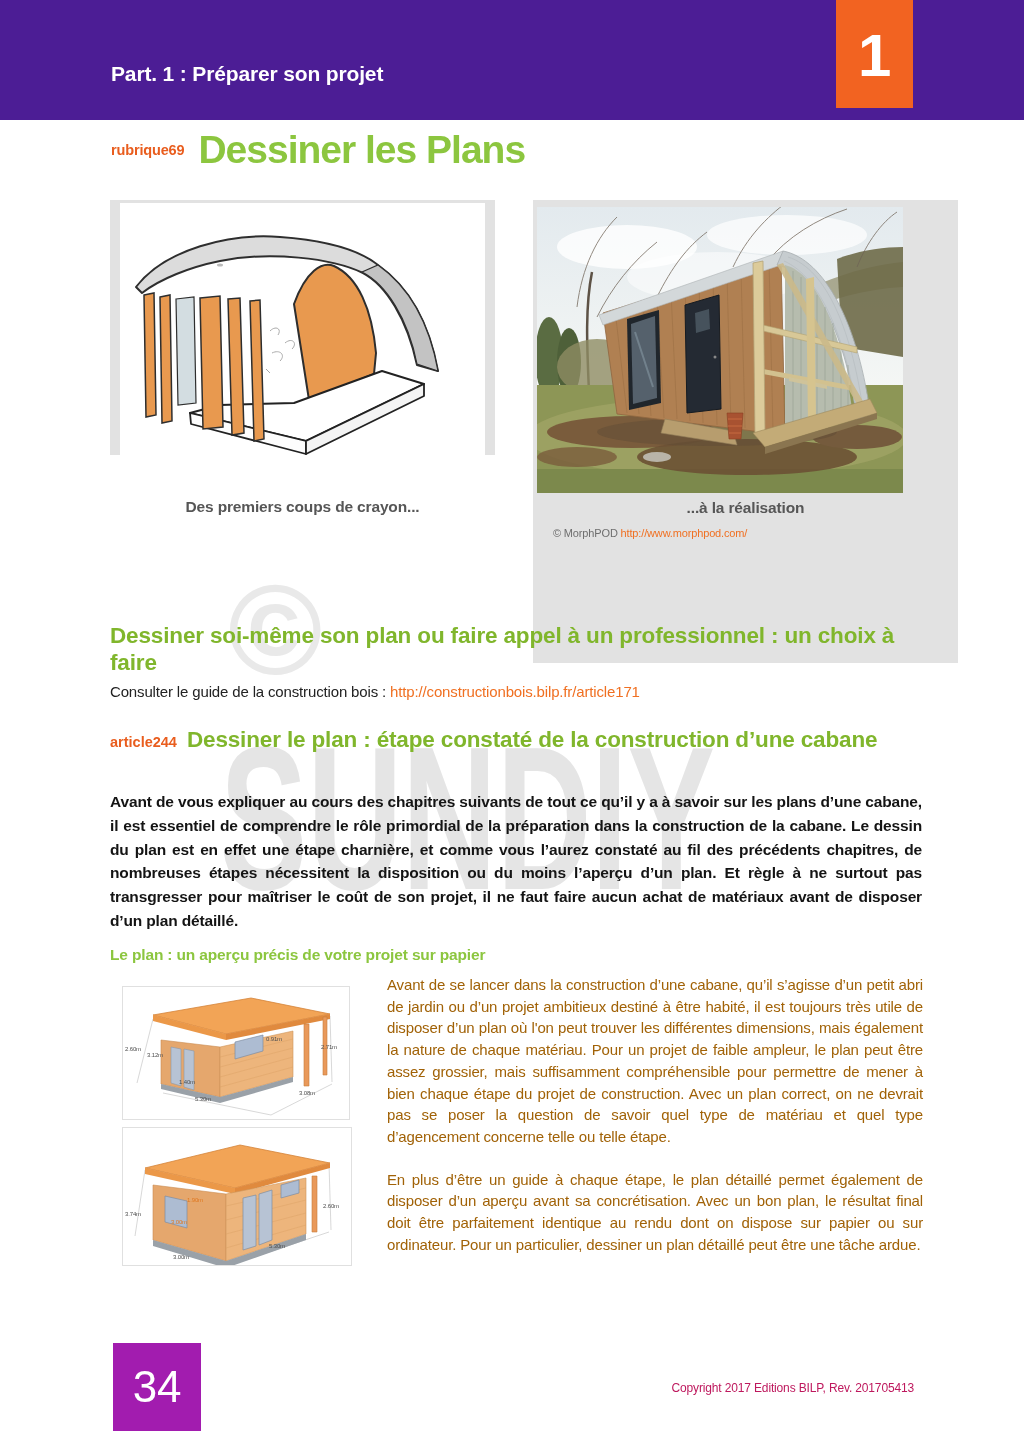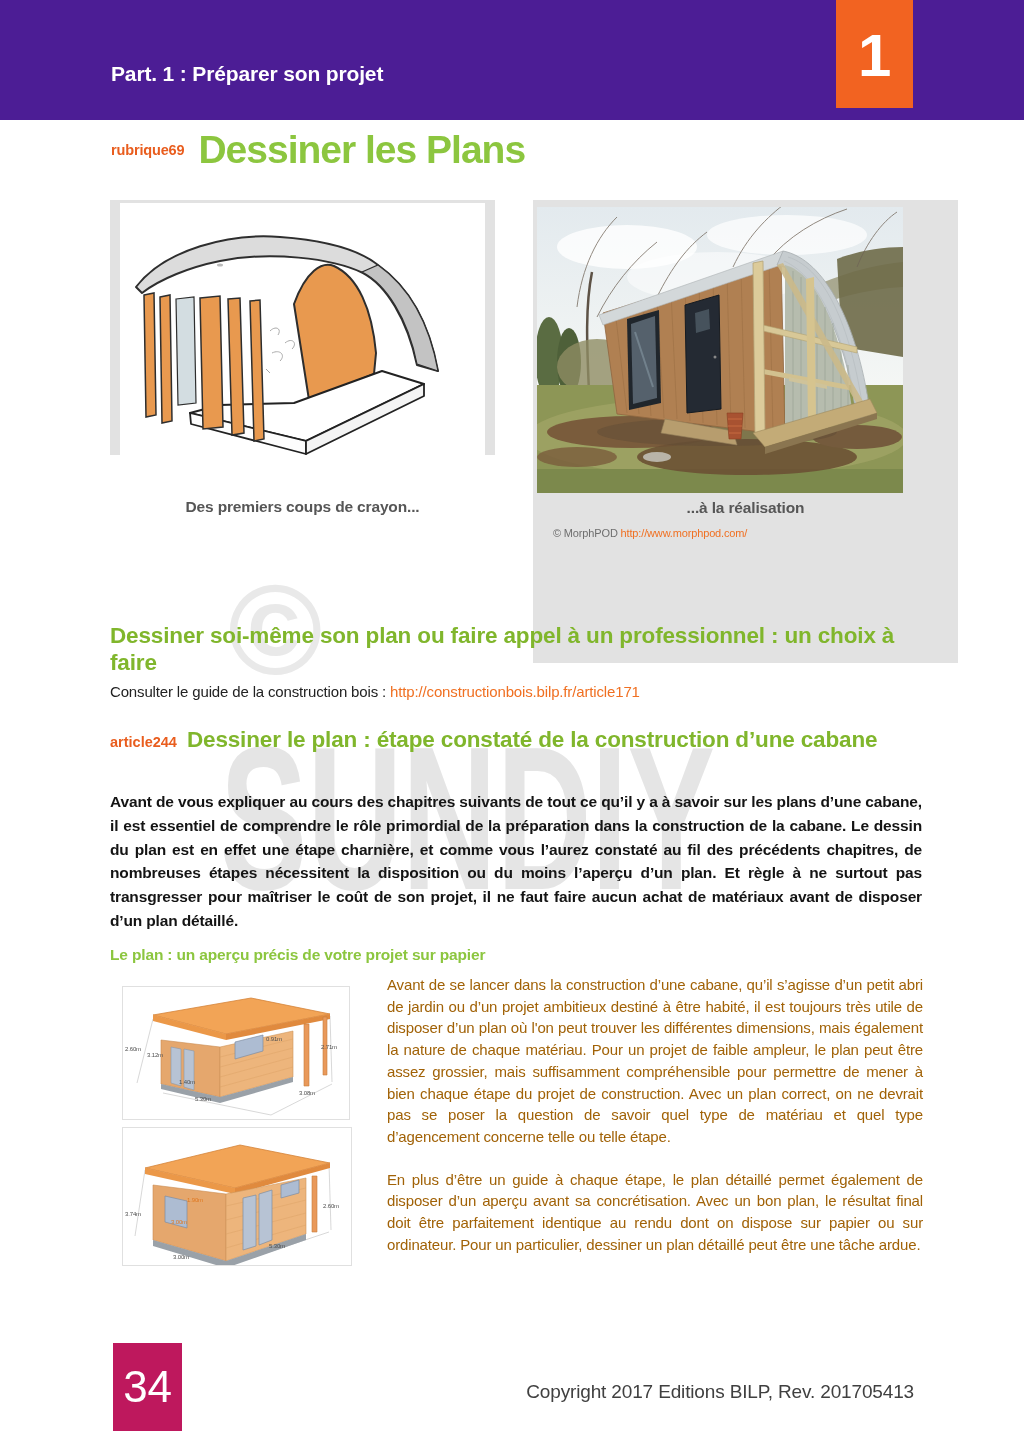--- a/index.html
+++ b/index.html
@@ -57,24 +57,24 @@
 
   
   .plan-box { position:absolute; background:#fff; border:1px solid #e0e0e0; z-index:1; }
   #plan1 { left:122px; top:986px;  width:226px; height:132px; }
   #plan2 { left:122px; top:1127px; width:228px; height:137px; }
   .col-text { position:absolute; left:387px; top:974px; width:536px; font-size:15px; color:#a16207;
     line-height:21.7px; text-align:justify; z-index:1; }
   .col-text p { margin:0 0 21px 0; }
 
   
-  .page-number-box { position:absolute; left:113px; top:1343px; width:69px; height:88px; background:#be185d;
+  .page-number-box { position:absolute; left:113px; top:1343px; width:88px; height:88px; background:#a21caf;
     display:flex; align-items:center; justify-content:center; z-index:2; }
   .page-number-box span { color:#fff; font-size:44px; line-height:1; }
-  .copyright { position:absolute; right:110px; top:1381px; font-size:19px; color:#404040; z-index:2; }
+  .copyright { position:absolute; right:110px; top:1381px; font-size:12px; color:#be185d; z-index:2; }
 
   .dim-label { font-size:6px; fill:#4f4f4f; font-family:"Liberation Sans", sans-serif; }
   .dim-label.orange { fill:#e07820; }
 </style>
 </head>
 <body>
 
 <div class="page">
 
   <header class="header-bar">

